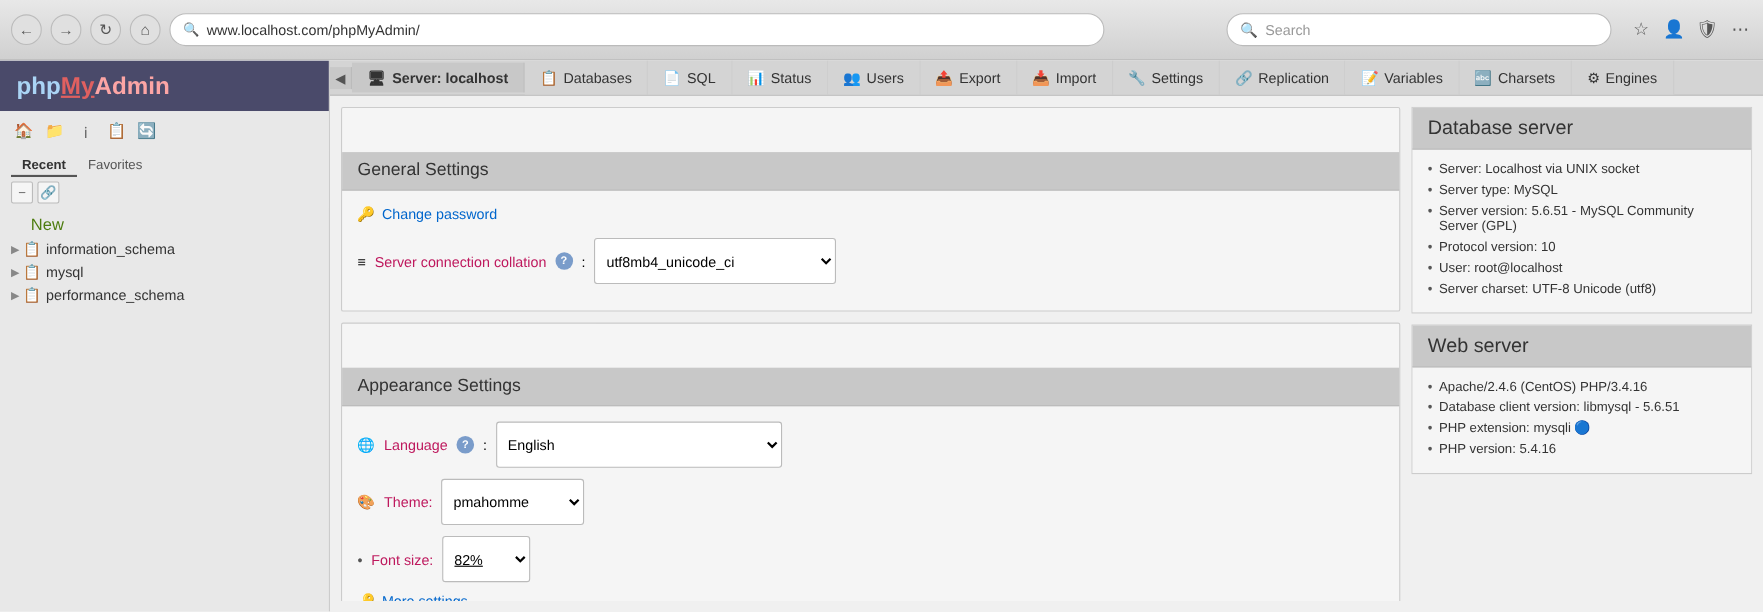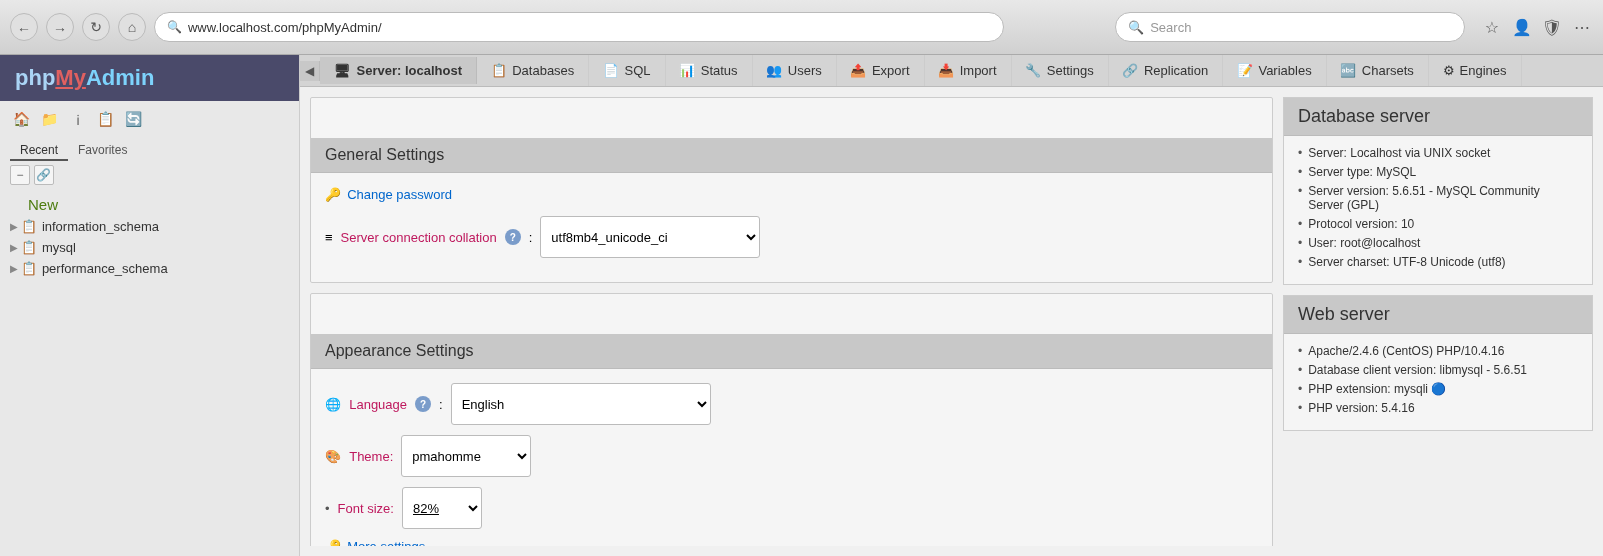--- a/index.html
+++ b/index.html
@@ -82,39 +82,39 @@
       display: flex;
       align-items: center;
       justify-content: space-between;
     }
     .phpmyadmin-logo {
       font-size: 22px;
       font-weight: bold;
     }
     .phpmyadmin-logo .php { color: #aad4f5; }
     .phpmyadmin-logo .my { color: #e06060; text-decoration: underline; }
-    .phpmyadmin-logo .admin { color: #7dd3fc; }
+    .phpmyadmin-logo .admin { color: #fca5a5; }
     .sidebar-icons {
       display: flex; gap: 4px; padding: 6px 10px;
       background: #e8e8e8;
     }
     .sidebar-icon-btn {
       width: 24px; height: 24px;
       display: flex; align-items: center; justify-content: center;
       font-size: 14px; cursor: pointer; color: #666;
     }
     .sidebar-tabs {
       display: flex; gap: 0; padding: 4px 10px 0;
       background: #e8e8e8;
     }
     .sidebar-tab {
       padding: 2px 10px; font-size: 12px; cursor: pointer; color: #555;
       border-bottom: 2px solid transparent;
     }
-    .sidebar-tab.active { color: #333; font-weight: normal; border-bottom: 2px solid #555; }
+    .sidebar-tab.active { color: #333; font-weight: bold; border-bottom: 2px solid #555; }
     .sidebar-controls {
       display: flex; gap: 4px; padding: 4px 10px;
       background: #e8e8e8; align-items: center;
     }
     .sidebar-control-btn {
       width: 20px; height: 20px;
       display: flex; align-items: center; justify-content: center;
       font-size: 12px; cursor: pointer; color: #666;
       border: 1px solid #bbb; background: #f5f5f5; border-radius: 2px;
     }
@@ -510,21 +510,21 @@
               <span>Server charset: UTF-8 Unicode (utf8)</span>
             </div>
           </div>
         </div>
 
         <div class="info-box">
           <div class="info-box-header">Web server</div>
           <div class="info-box-body">
             <div class="info-item">
               <span class="info-bullet">•</span>
-              <span>Apache/2.4.6 (CentOS) PHP/10.4.16</span>
+              <span>Apache/2.4.6 (CentOS) PHP/3.4.16</span>
             </div>
             <div class="info-item">
               <span class="info-bullet">•</span>
               <span>Database client version: libmysql - 5.6.51</span>
             </div>
             <div class="info-item">
               <span class="info-bullet">•</span>
               <span>PHP extension: mysqli 🔵</span>
             </div>
             <div class="info-item">

